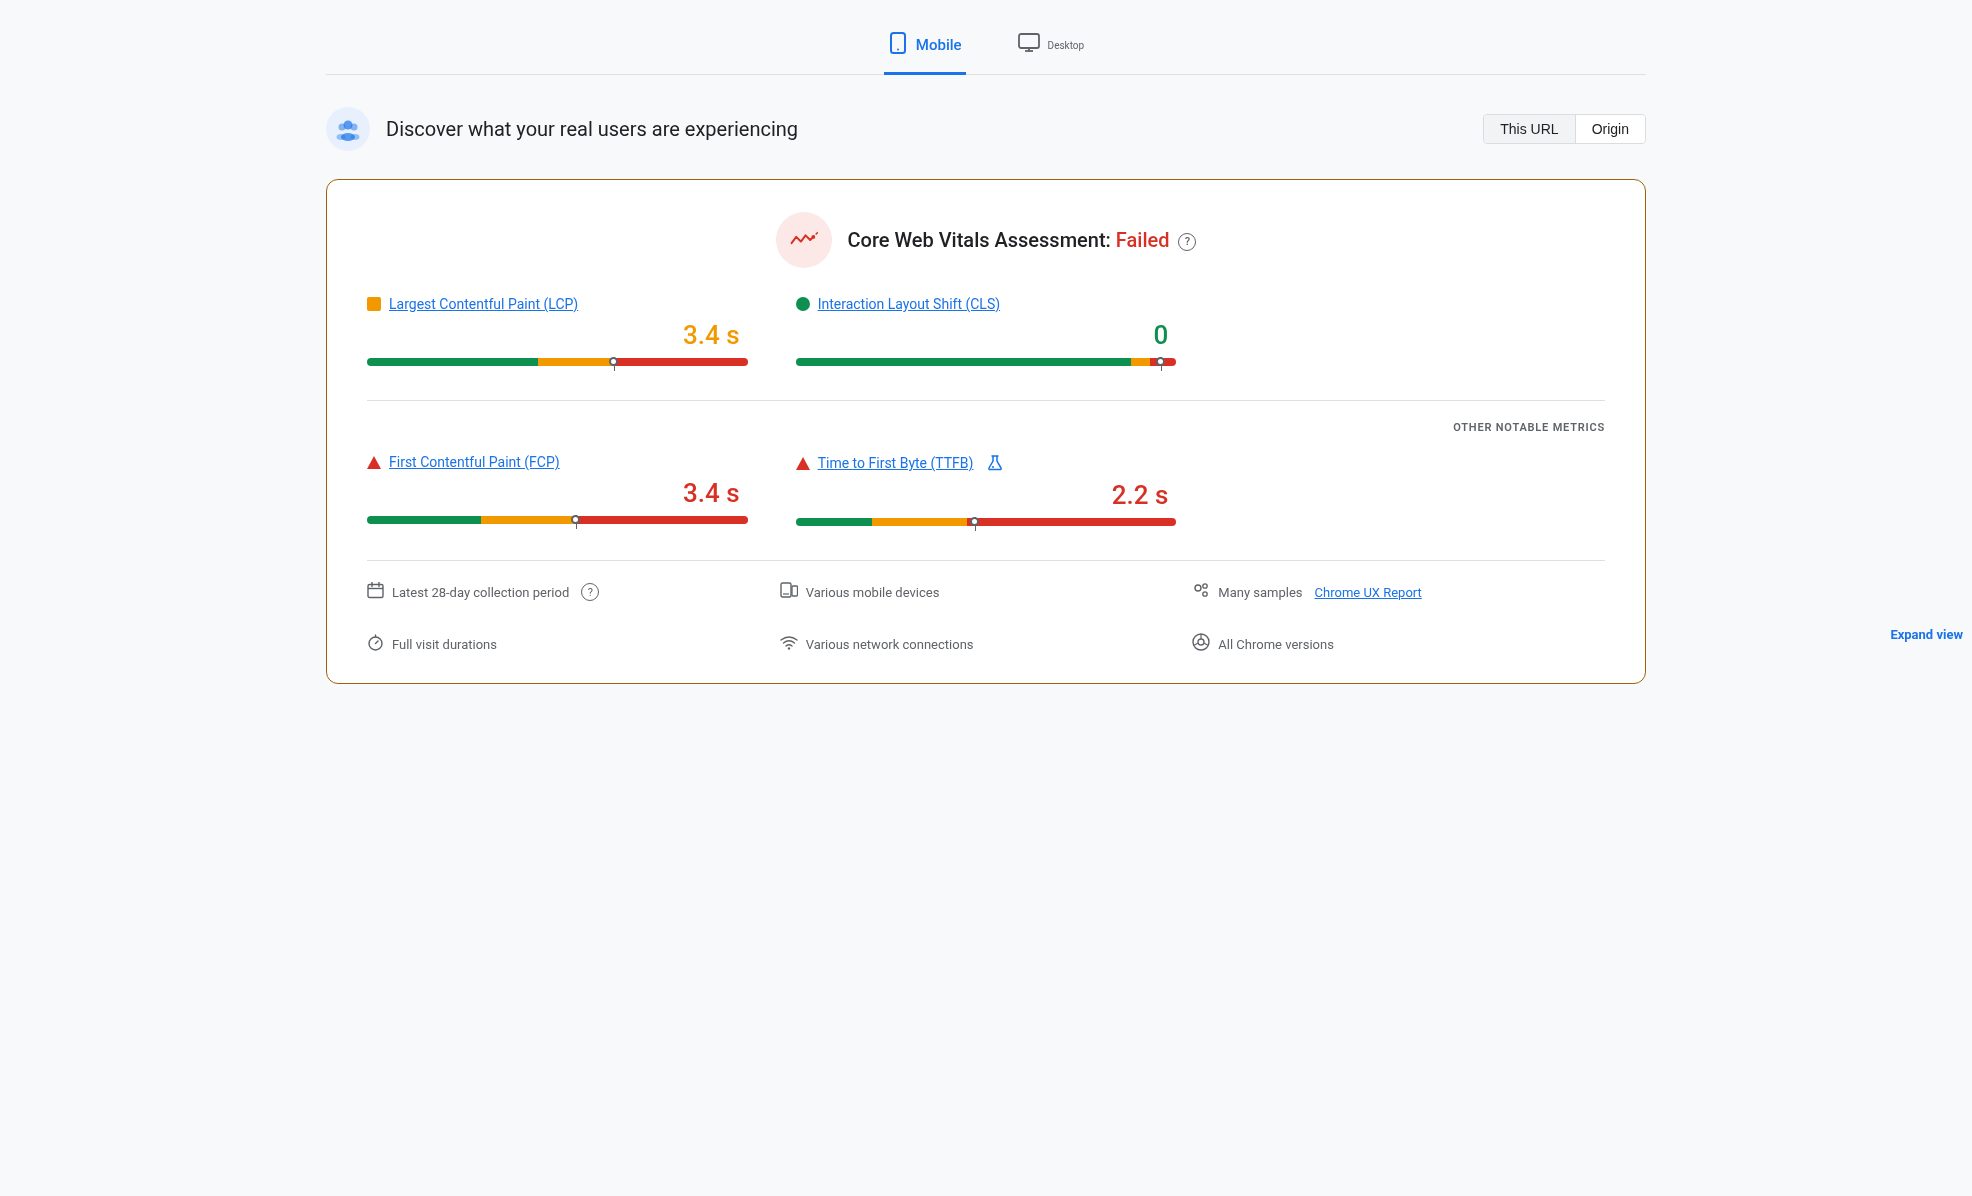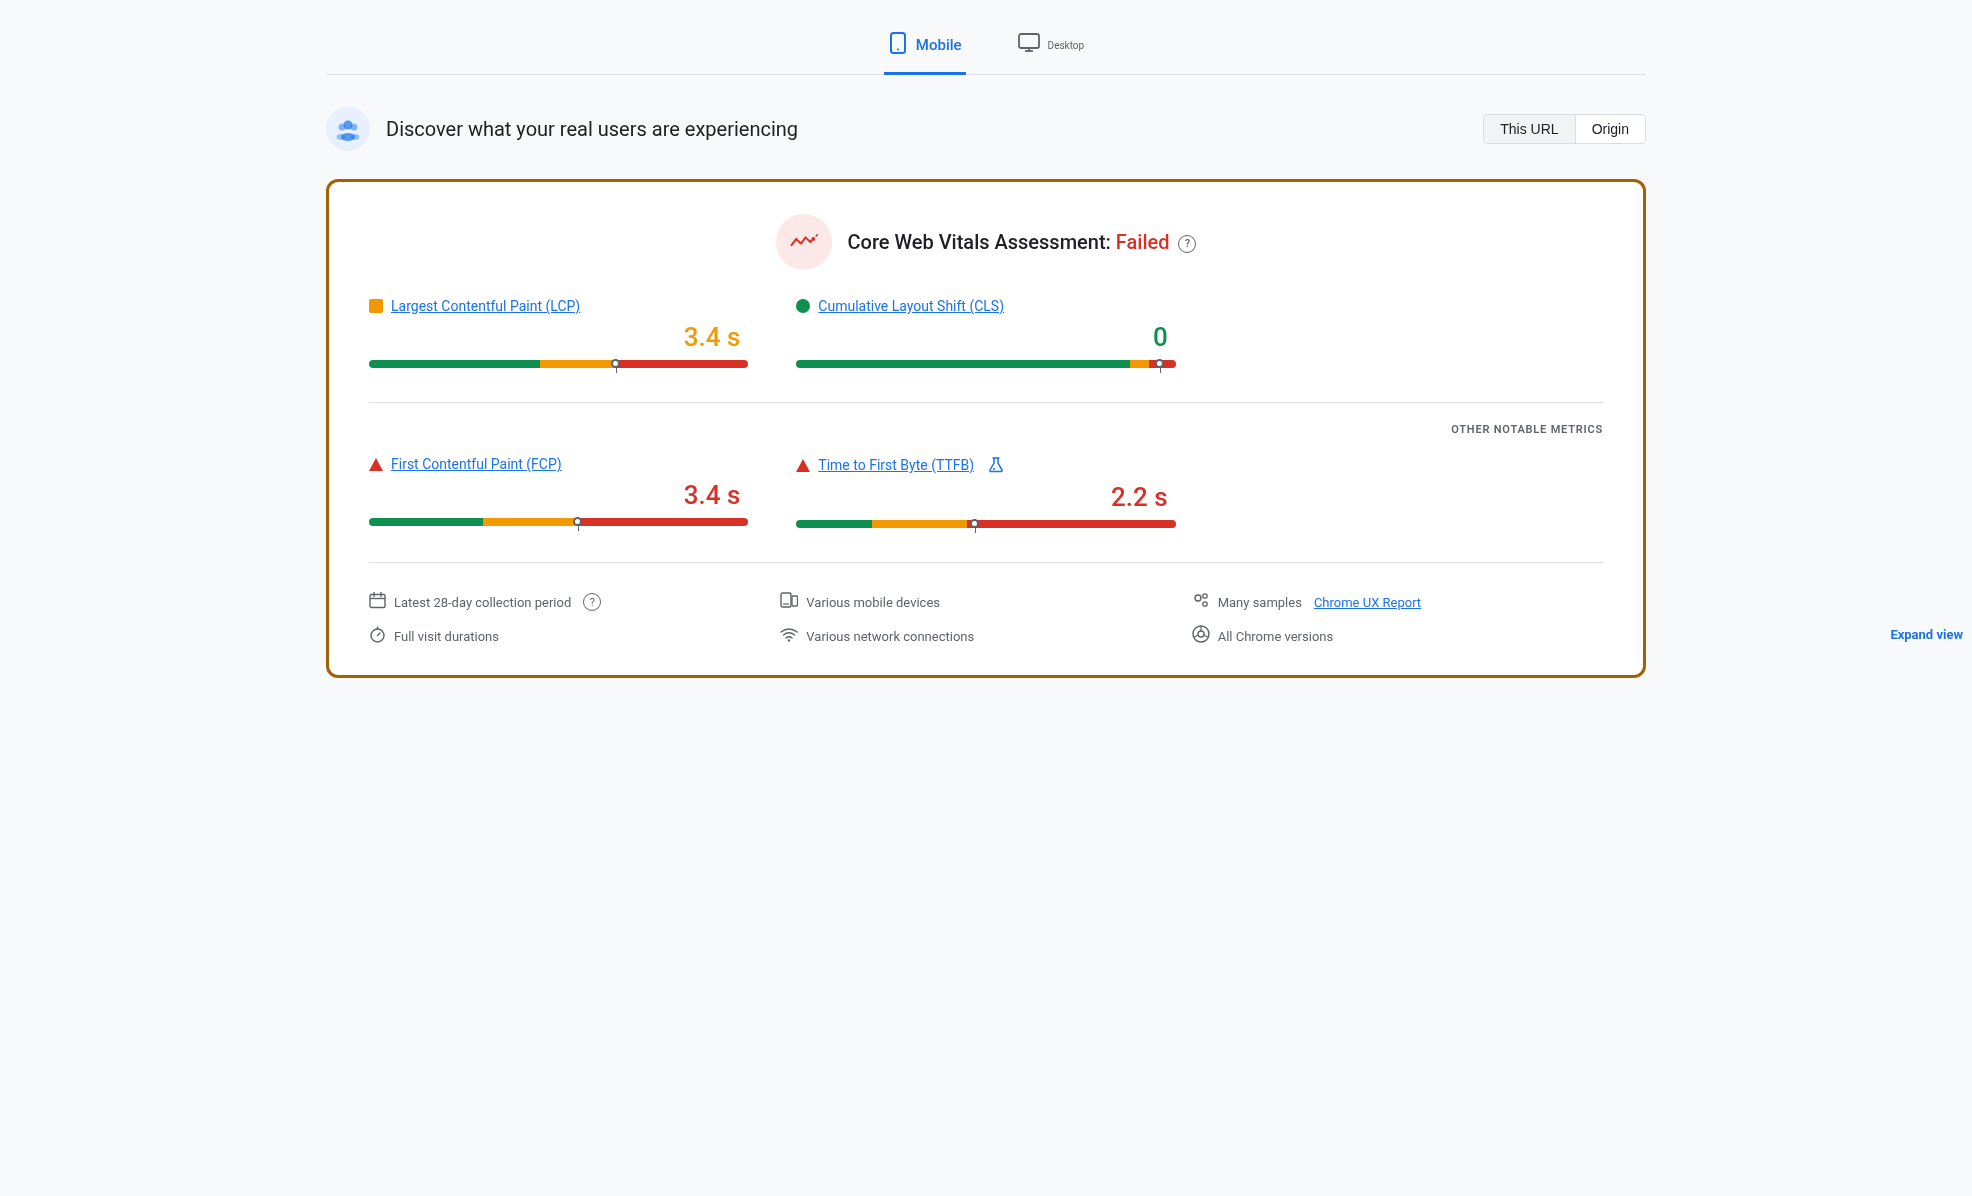--- a/index.html
+++ b/index.html
@@ -94,21 +94,21 @@
       background: #f1f3f4;
       font-weight: 500;
     }
     .url-toggle-btn:first-child {
       border-right: 1px solid #dadce0;
     }
 
     
     .main-card {
       background: #fff;
-      border: 3px solid #a16207;
+      border: 1px solid #a16207;
       border-radius: 12px;
       padding: 32px 40px 28px;
     }
 
     
     .assessment-header {
       display: flex;
       align-items: center;
       justify-content: center;
       gap: 16px;
@@ -275,25 +275,25 @@
       display: inline-flex;
       align-items: center;
       color: #1a73e8;
       font-size: 16px;
       flex-shrink: 0;
     }
 
     
     .footer-section {
       border-top: 1px solid #e0e0e0;
-      padding-top: 28px;
+      padding-top: 20px;
       margin-top: 8px;
       display: grid;
       grid-template-columns: 1fr 1fr 1fr;
-      gap: 12px 0;
+      gap: 30px 0;
     }
     .footer-item {
       display: flex;
       align-items: center;
       gap: 8px;
       font-size: 13px;
       color: #5f6368;
     }
     .footer-icon {
       font-size: 16px;
@@ -391,21 +391,21 @@
             <div style="width:1px;height:14px;background:#5f6368;position:absolute;left:50%;top:0;"></div>
             <div style="width:9px;height:9px;border-radius:50%;border:2px solid #5f6368;background:#fff;position:absolute;top:0;left:0;"></div>
           </div>
         </div>
       </div>
 
 
       <div class="metric-item">
         <div class="metric-label">
           <div class="metric-dot green"></div>
-          <span class="metric-name">Cumulative Layout Shift (CLS)</span>
+          <span class="metric-name">Interaction Layout Shift (CLS)</span>
         </div>
         <div class="metric-value" style="color:#0d904f;font-size:26px;font-weight:500;text-align:right;margin-bottom:8px;padding-right:8px;">0</div>
         <div class="progress-bar-container">
           <div class="progress-bar-track">
             <div class="bar-green" style="width:88%;"></div>
             <div class="bar-orange" style="width:5%;"></div>
             <div class="bar-red" style="width:7%;"></div>
           </div>
           <div class="progress-marker" style="left:calc(96% - 5px);top:-1px;">
             <div style="width:1px;height:14px;background:#5f6368;position:absolute;left:50%;top:0;"></div>

